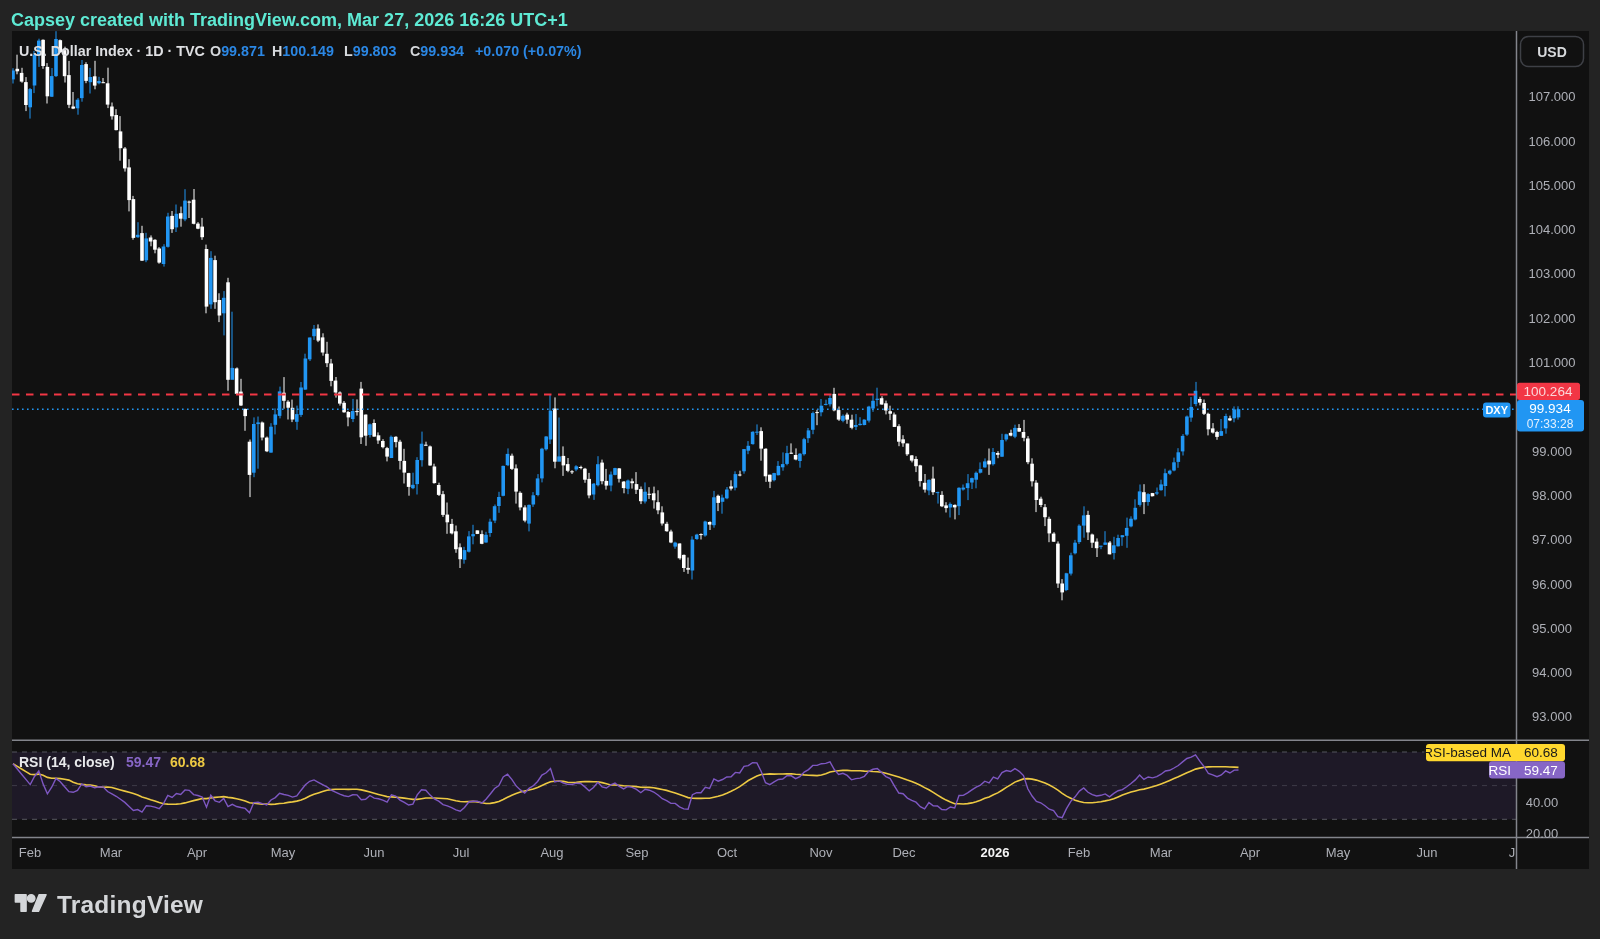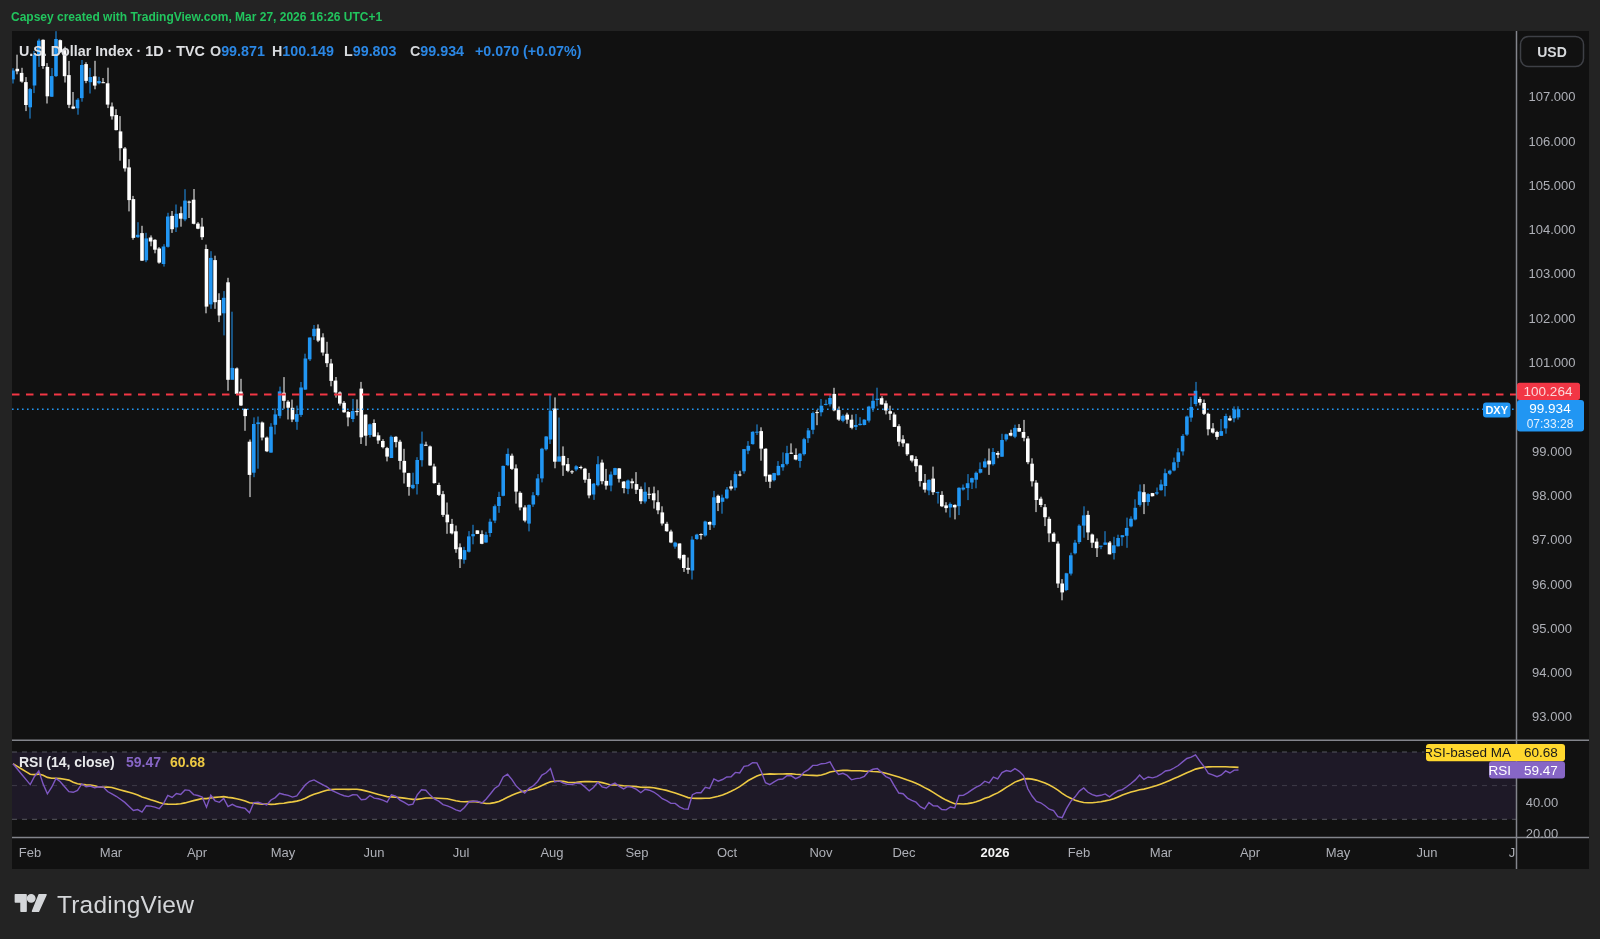--- a/index.html
+++ b/index.html
@@ -4,22 +4,22 @@
 html,body{margin:0;padding:0;width:1600px;height:939px;background:#232323;overflow:hidden}
 body{font-family:"Liberation Sans",sans-serif;position:relative}
 .ax{font-size:13px;fill:#AEB0B7}
 .axw{font-size:13px;fill:#F4F4F5;font-weight:bold}
 .usd{font-size:14px;fill:#D7D9DC;font-weight:bold}
 .lbl{font-size:13.5px}
 .lbl2{font-size:12px}
 .dxy{font-size:11px;font-weight:bold}
 .leg{font-size:14.3px;font-weight:600}
 .leg2{font-size:14px;font-weight:600}
-.title{position:absolute;left:11px;top:10px;font-size:12px;font-weight:700;color:#22c55e}
-.tvtext{position:absolute;left:57px;top:891px;font-size:24.5px;font-weight:400;color:#D4D6D9;letter-spacing:0.2px}
+.title{position:absolute;left:11px;top:10px;font-size:18px;font-weight:700;color:#5eead4}
+.tvtext{position:absolute;left:57px;top:891px;font-size:24.5px;font-weight:700;color:#D4D6D9;letter-spacing:0.2px}
 </style></head>
 <body>
 <svg width="1600" height="939" style="position:absolute;left:0;top:0">
 <defs>
 <clipPath id="cpm">
         <rect x="12" y="31" width="1504" height="709.3"></rect>
       </clipPath>
 <clipPath id="cpr">
         <rect x="12" y="740.3" width="1504" height="97.2"></rect>
       </clipPath>

